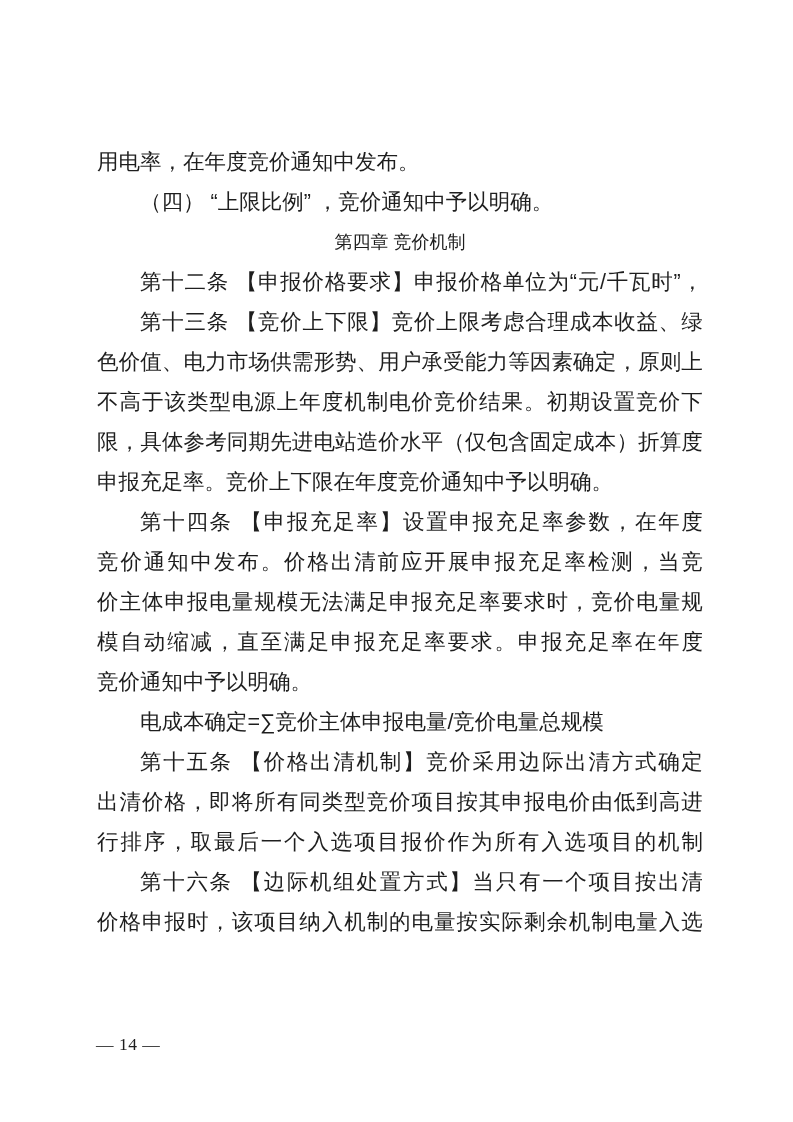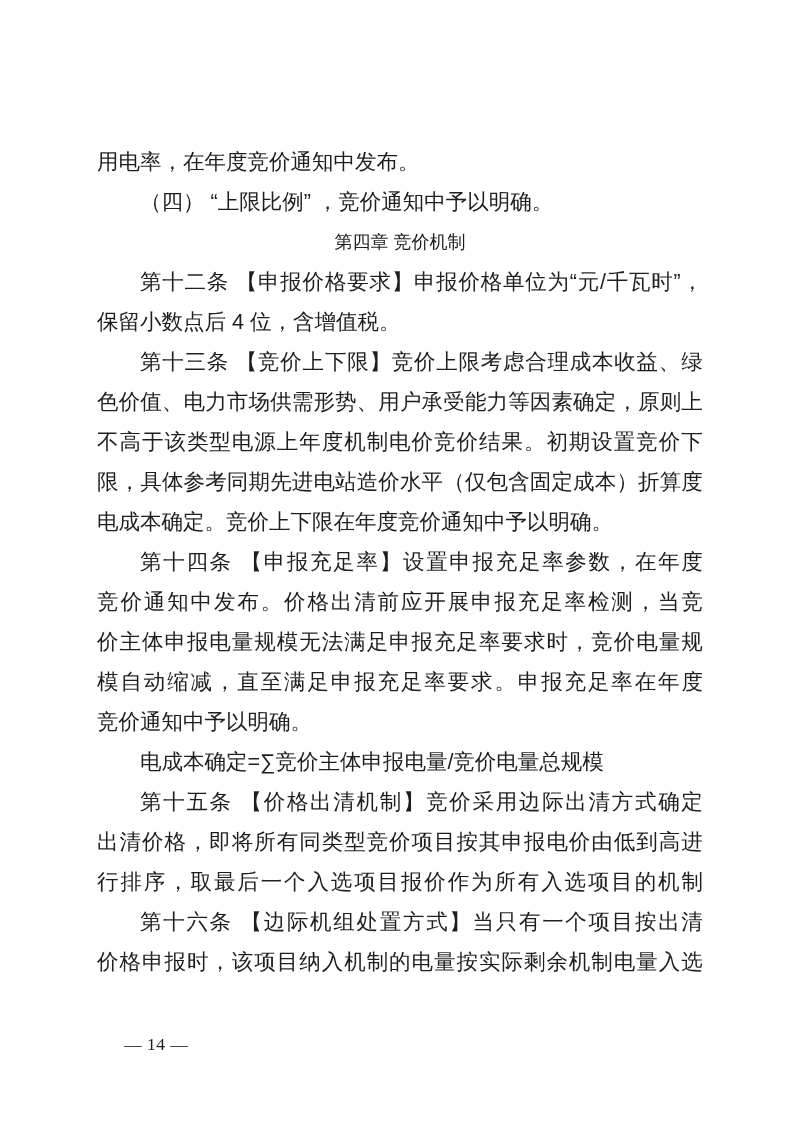--- a/index.html
+++ b/index.html
@@ -48,21 +48,20 @@
   }
   #page-footer {
     position: absolute;
     left: 96px;
     top: 1034px;
     font-family: "Liberation Serif", serif;
     font-size: 17.5px;
     color: #1e1e1e;
     letter-spacing: 0.5px;
     white-space: pre;
-    margin-left: 28px;
   }
 </style>
 </head>
 <body>
 
 <div id="doc-page">
   <div id="doc-body">
       <div class="line">用电率，在年度竞价通知中发布。</div>
       <div class="line indent">（四） “上限比例” ，竞价通知中予以明确。</div>
       <div class="line heading">第四章 竞价机制</div>
@@ -89,21 +88,20 @@
         <span>为</span>
         <span>“</span>
         <span>元</span>
         <span>/</span>
         <span>千</span>
         <span>瓦</span>
         <span>时</span>
         <span>”</span>
         <span>，</span>
       </div>
-      <div class="line">保留小数点后 4 位，含增值税。</div>
       <div class="line indent justify">
         <span>第</span>
         <span>十</span>
         <span>三</span>
         <span>条</span>
         <span>&nbsp;</span>
         <span>【</span>
         <span>竞</span>
         <span>价</span>
         <span>上</span>
@@ -207,21 +205,21 @@
         <span>含</span>
         <span>固</span>
         <span>定</span>
         <span>成</span>
         <span>本</span>
         <span>）</span>
         <span>折</span>
         <span>算</span>
         <span>度</span>
       </div>
-      <div class="line">电成本确定。竞价上下限在年度竞价通知中予以明确。</div>
+      <div class="line">申报充足率。竞价上下限在年度竞价通知中予以明确。</div>
       <div class="line indent justify">
         <span>第</span>
         <span>十</span>
         <span>四</span>
         <span>条</span>
         <span>&nbsp;</span>
         <span>【</span>
         <span>申</span>
         <span>报</span>
         <span>充</span>

